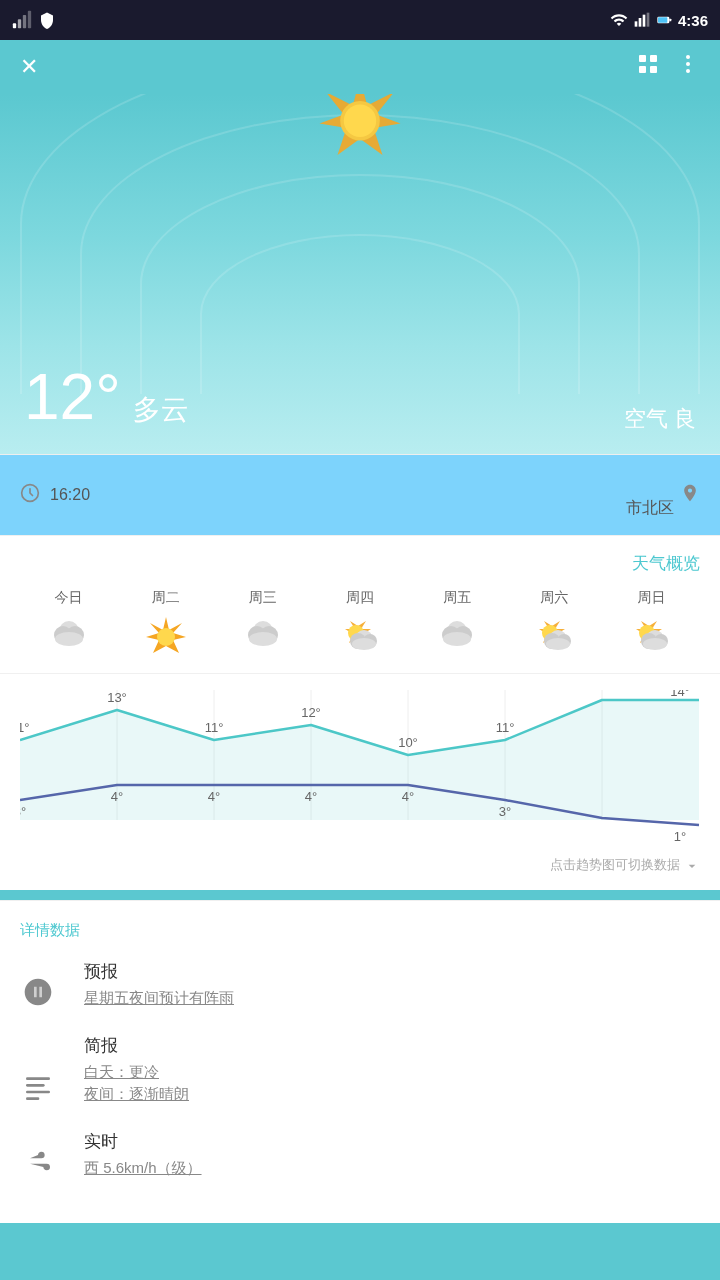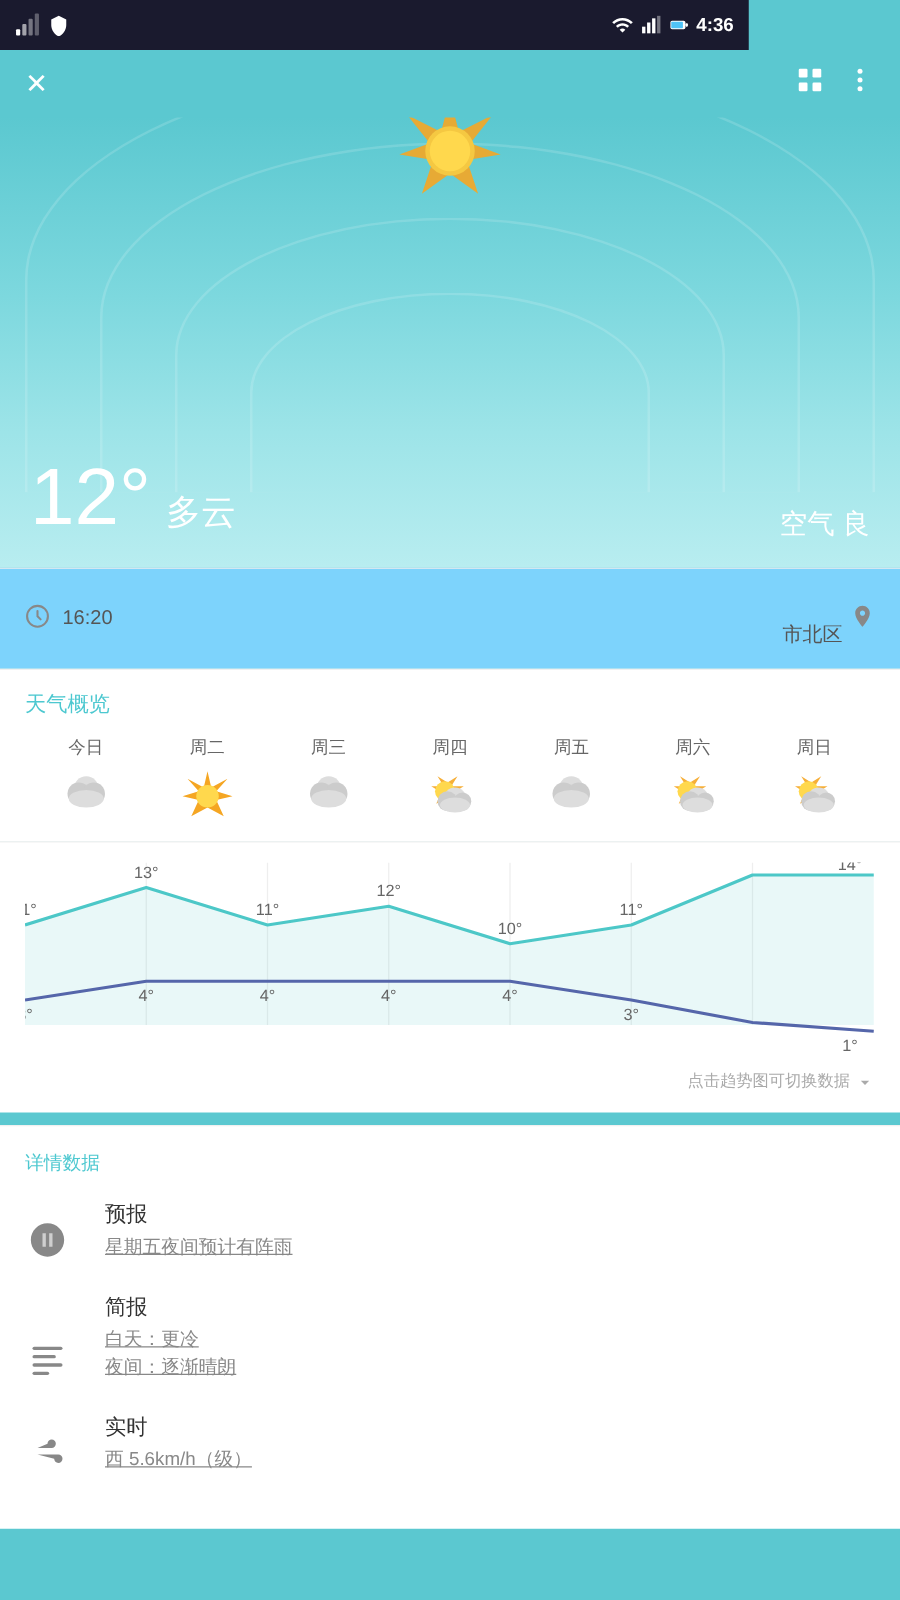--- a/index.html
+++ b/index.html
@@ -6,21 +6,21 @@
     body {
       width: 720px;
       height: 1280px;
       font-family: 'Arial', sans-serif;
       overflow: hidden;
       background: #5bc8d0;
     }
 
     
     .status-bar {
-      width: 599px;
+      width: 720px;
       height: 40px;
       background: #1a1a2e;
       display: flex;
       align-items: center;
       justify-content: space-between;
       padding: 0 12px;
     }
     .status-bar-left {
       display: flex;
       align-items: center;
@@ -162,20 +162,21 @@
     .clock-icon, .location-icon {
       font-size: 18px;
       color: #888;
     }
 
     
     .weather-overview {
       background: white;
       padding: 16px 20px;
       border-top: 1px solid #f0f0f0;
+      text-align: right;
     }
     .section-title {
       color: #4dc8d0;
       font-size: 17px;
       margin-bottom: 14px;
     }
     .days-row {
       display: flex;
       justify-content: space-between;
       align-items: center;

